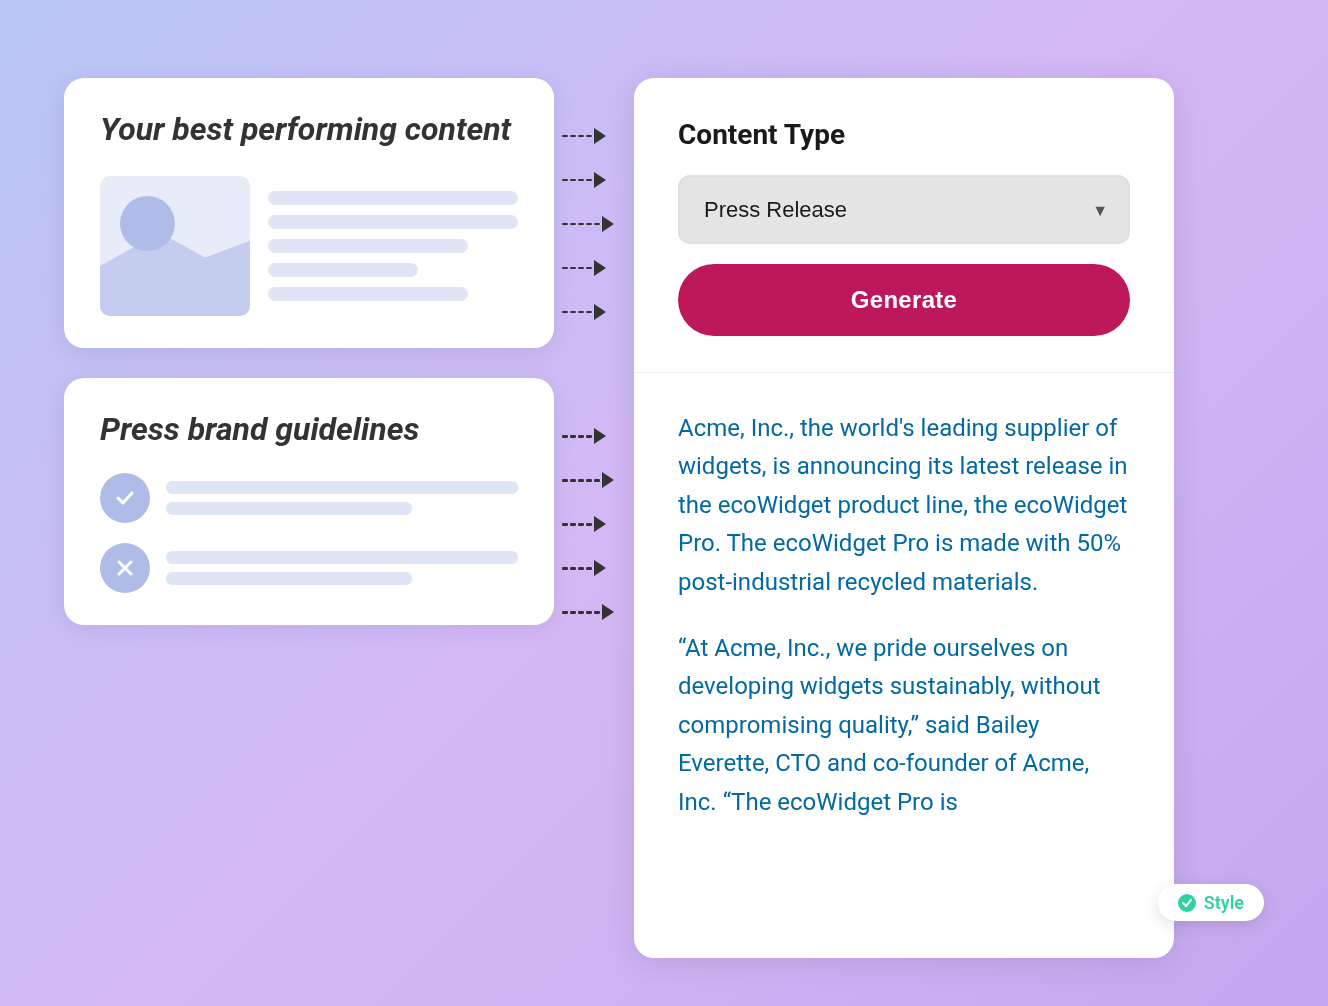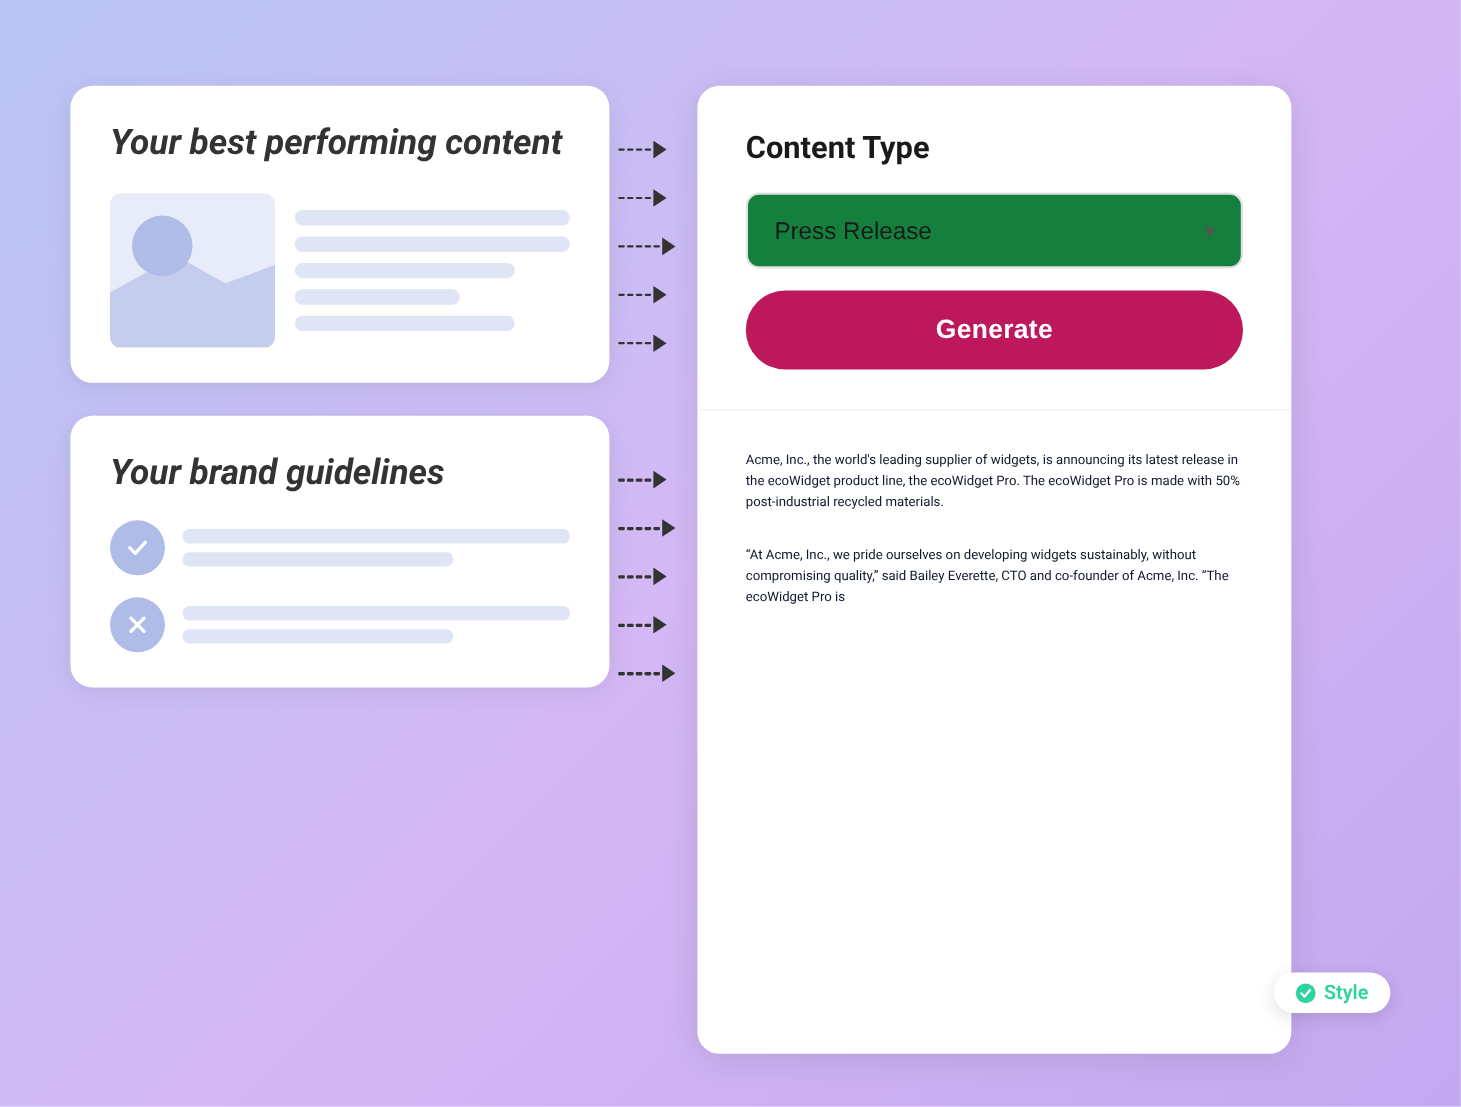--- a/index.html
+++ b/index.html
@@ -188,21 +188,21 @@
     }
 
     .content-type-select {
       width: 100%;
       padding: 20px 24px;
       font-size: 22px;
       font-weight: 500;
       color: #1a1a1a;
       border: 2px solid #e0e0e0;
       border-radius: 12px;
-      background: #15803d;
+      background: #e5e5e5;
       appearance: none;
       cursor: pointer;
       outline: none;
     }
 
     .select-arrow {
       position: absolute;
       right: 22px;
       top: 50%;
       transform: translateY(-50%);
@@ -224,23 +224,23 @@
       letter-spacing: 0.3px;
     }
 
     .right-bottom {
       padding: 36px 44px;
       overflow-y: auto;
       flex: 1;
     }
 
     .generated-text {
-      font-size: 12px;
+      font-size: 24px;
       line-height: 1.6;
-      color: #0f172a;
+      color: #0369a1;
     }
 
     .generated-text p {
       margin-bottom: 28px;
     }
 
     
     .style-badge {
       position: absolute;
       bottom: 85px;
@@ -369,21 +369,21 @@
               <div class="dash"></div>
               <div class="dash"></div>
           </div>
           <div class="arrow-tip"></div>
         </div>
       </div>
     </div>
 
     <div style="display:flex; align-items:flex-start; gap:0;">
       <div class="card brand-card">
-        <div class="card-title">Your brand guidelines</div>
+        <div class="card-title">Press brand guidelines</div>
         <div class="guideline-items">
           <div class="guideline-item">
             <div class="guideline-icon check">
               <svg viewBox="0 0 24 24" fill="none">
                 <path d="M5 12l5 5L19 7" stroke="white" stroke-width="3" stroke-linecap="round" stroke-linejoin="round"></path>
               </svg>
             </div>
             <div class="guideline-lines">
               <div class="guideline-line long"></div>
               <div class="guideline-line medium"></div>

